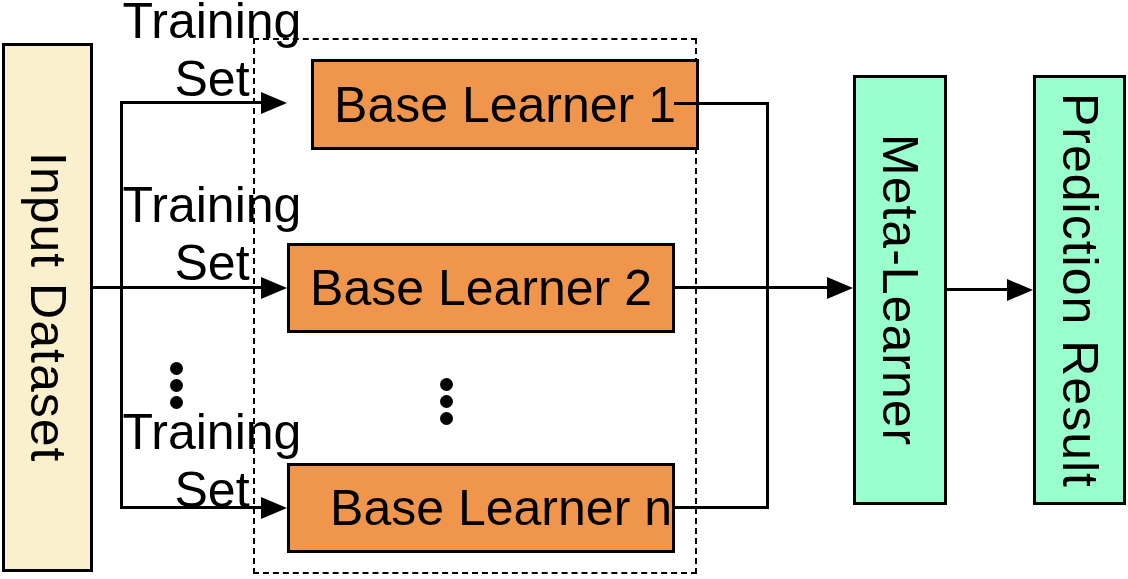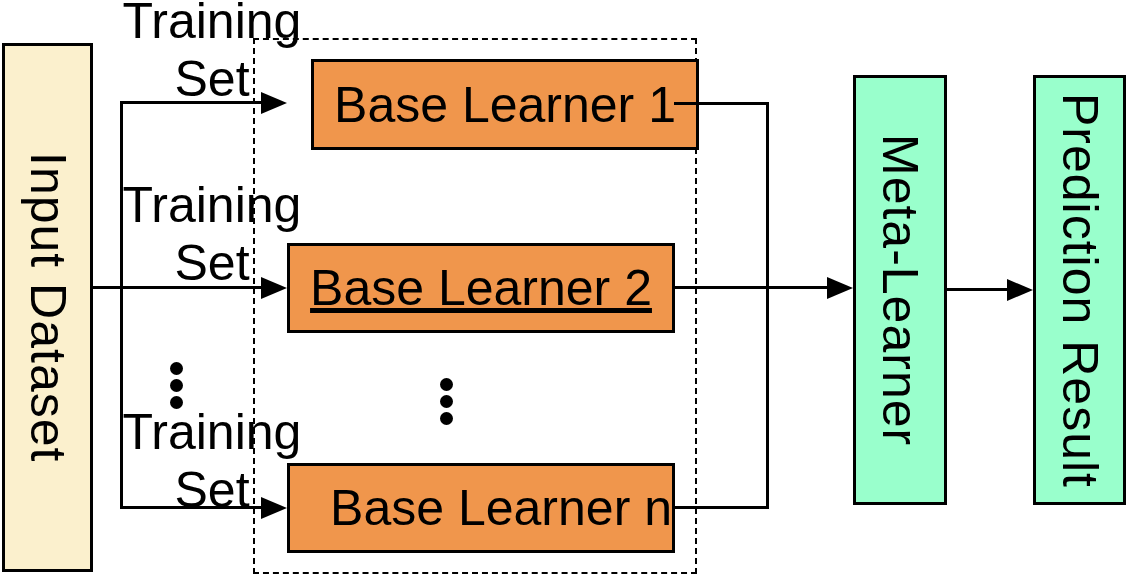--- a/index.html
+++ b/index.html
@@ -65,21 +65,21 @@
 
   <div class="node" style="left: 2px; top: 43px; width: 91px; height: 529px; background-color: rgb(251, 240, 205);">
     <span class="vtext">Input Dataset</span>
   </div>
 
   <div class="dashed-box" style="left:253px;top:38px;width:444px;height:536px;"></div>
 
   <div class="node" style="left: 287px; top: 59px; width: 388px; height: 91px; background-color: rgb(240, 150, 76); margin-left: 24px;">
     <span class="htext">Base Learner 1</span>
   </div>
-  <div class="node" style="left: 287px; top: 243px; width: 388px; height: 90px; background-color: rgb(240, 150, 76); text-decoration: underline;">
+  <div class="node" style="left: 287px; top: 243px; width: 388px; height: 90px; background-color: rgb(240, 150, 76);">
     <span class="htext">Base Learner 2</span>
   </div>
   <div class="node" style="left: 287px; top: 463px; width: 388px; height: 90px; background-color: rgb(240, 150, 76); justify-content: flex-end;">
     <span class="htext">Base Learner n</span>
   </div>
 
   <div class="node" style="left: 853px; top: 75px; width: 94px; height: 430px; background-color: rgb(153, 255, 204);">
     <span class="vtext">Meta-Learner</span>
   </div>
 

